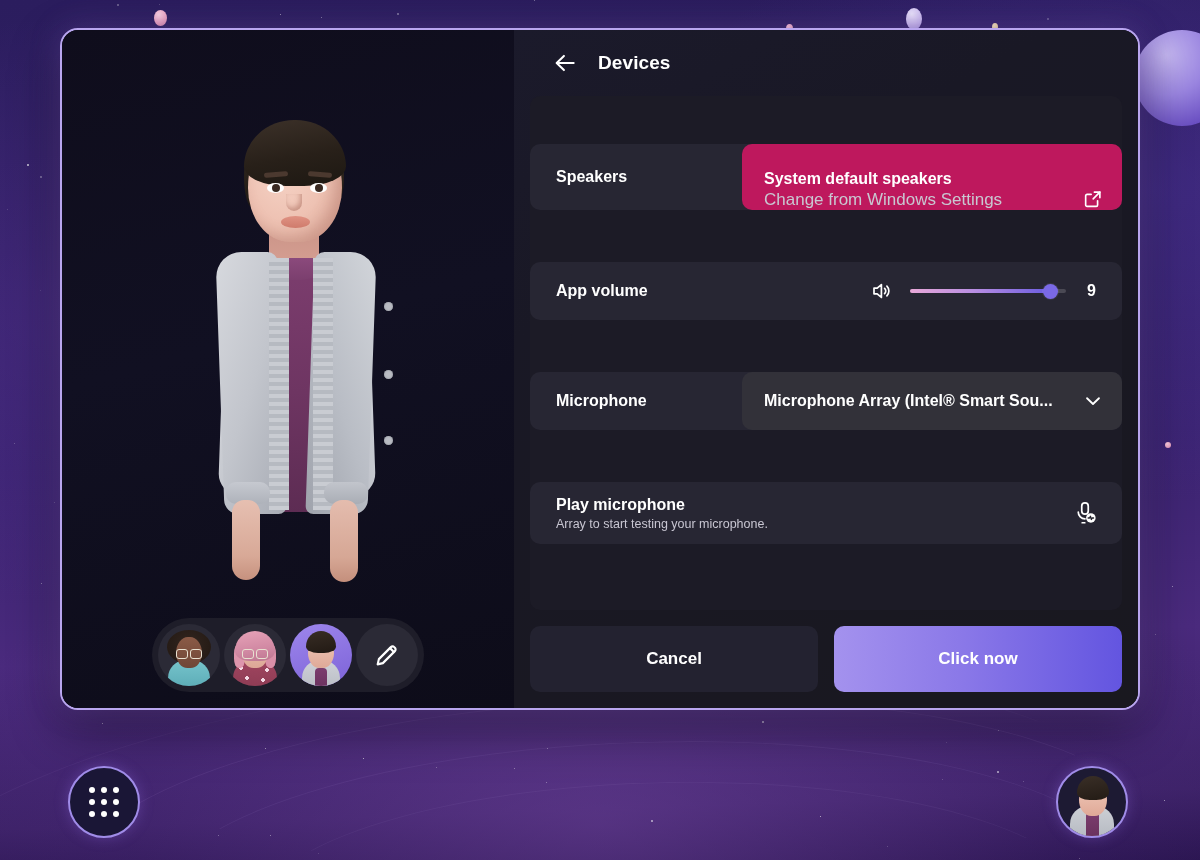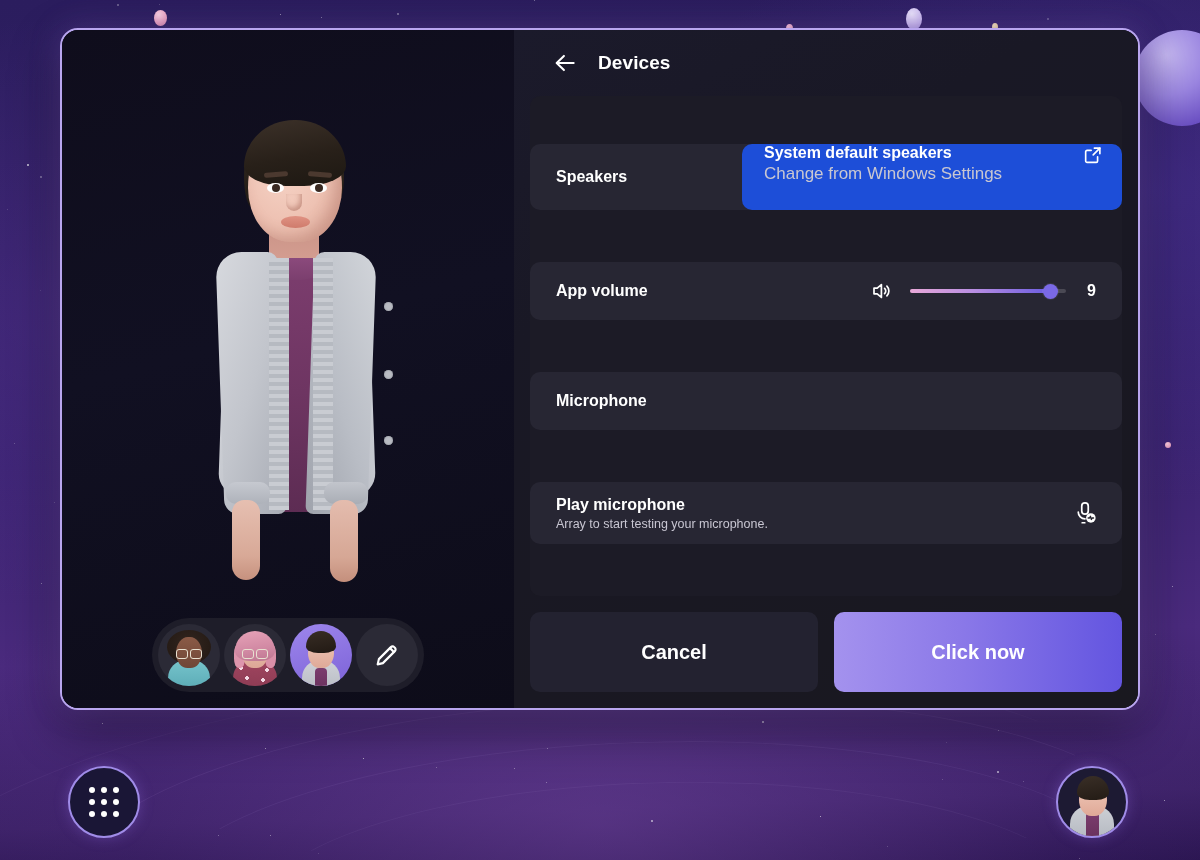--- a/index.html
+++ b/index.html
@@ -319,23 +319,23 @@
 
   .row-sub {
     font-size: 12.5px; color: #c8c6d2; margin-top: 3px;
   }
   .stack { padding-left: 26px; display: flex; flex-direction: column; justify-content: center; }
   .stack .row-label { padding-left: 0; }
 
   
   .value-block {
     flex: 1; align-self: stretch;
-    background: #1d4ed8;
+    background: #be185d;
     border-radius: 10px;
-    display: flex; align-items: flex-start; justify-content: space-between;
+    display: flex; align-items: flex-end; justify-content: space-between;
     padding: 0 18px 0 22px;
     cursor: pointer;
   }
   .value-title { font-size: 16px; font-weight: bold; color: #ffffff; }
   .value-sub { font-size: 17px; color: #c9c7d1; margin-top: 2px; }
 
   .mic-block {
     flex: 1; align-self: stretch;
     background: #323139;
     border-radius: 10px;
@@ -359,23 +359,23 @@
                   background: #7a69e6; box-shadow: 0 0 0 1px rgba(255,255,255,0.08); }
   .vol-value { font-size: 16px; font-weight: bold; color: #ffffff; min-width: 14px; text-align: right; }
 
   .icon-right { margin-left: auto; padding-right: 24px; display: flex; align-items: center; cursor: pointer; }
 
   
   #footer {
     display: flex; gap: 16px; padding-top: 16px; flex: none;
   }
   .btn {
-    flex: 1; height: 80px; border-radius: 10px;
+    flex: 1; height: 66px; border-radius: 10px;
     display: flex; align-items: center; justify-content: center;
-    font-size: 20px; font-weight: bold; cursor: pointer; border: none;
+    font-size: 17px; font-weight: bold; cursor: pointer; border: none;
     font-family: "Liberation Sans", sans-serif;
     text-align: center;
   }
   #cancel-btn { background: #232230; color: #ffffff; }
   #join-btn   { background: linear-gradient(90deg, #a492ee 0%, #8a78e8 45%, #6355e0 100%); color: #ffffff; }
 
   
   .round-btn {
     position: absolute;
     width: 72px; height: 72px; border-radius: 50%;
@@ -577,20 +577,26 @@
               <div class="slider-fill" id="slider-fill" style="width: 140.4px;"></div>
               <div class="slider-thumb" id="slider-thumb" style="left: 132.9px;"></div>
             </div>
             <div class="vol-value">9</div>
           </div>
         </div>
 
 
         <div class="row micselect">
           <div class="row-label w-left">Microphone</div>
+          <div class="mic-block">
+            <div class="mic-text">Microphone Array (Intel® Smart Sou...</div>
+            <svg width="22" height="22" viewBox="0 0 24 24" fill="none">
+              <path d="M5.5 9l6.5 6.3L18.5 9" stroke="#ffffff" stroke-width="2" stroke-linecap="round" stroke-linejoin="round"></path>
+            </svg>
+          </div>
         </div>
 
         <div class="row testmic">
           <div class="stack">
             <div class="row-label">Play microphone</div>
             <div class="row-sub">Array to start testing your microphone.</div>
           </div>
           <div class="icon-right">
             <svg width="26" height="26" viewBox="0 0 24 24" fill="none">
               <rect x="9" y="2.6" width="6" height="10.5" rx="3" stroke="#ffffff" stroke-width="1.6"></rect>

